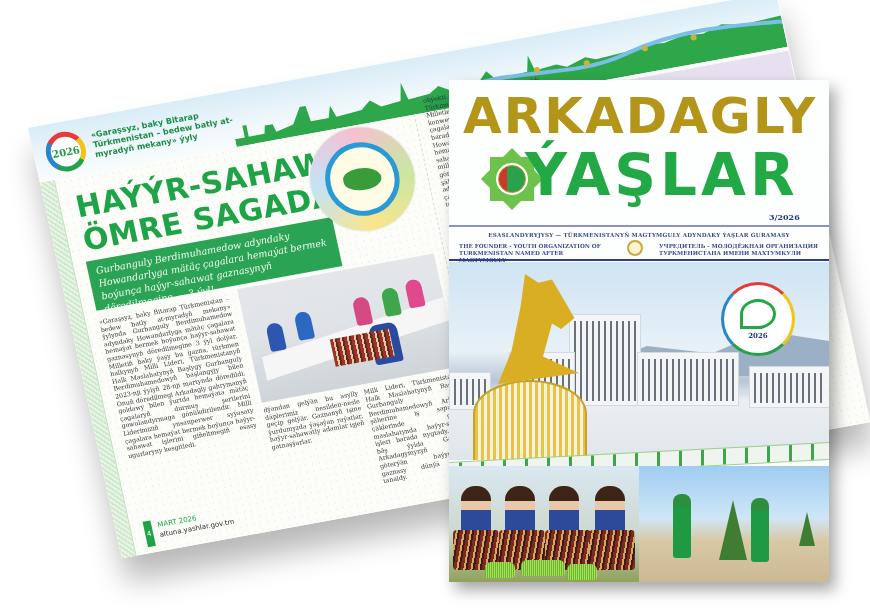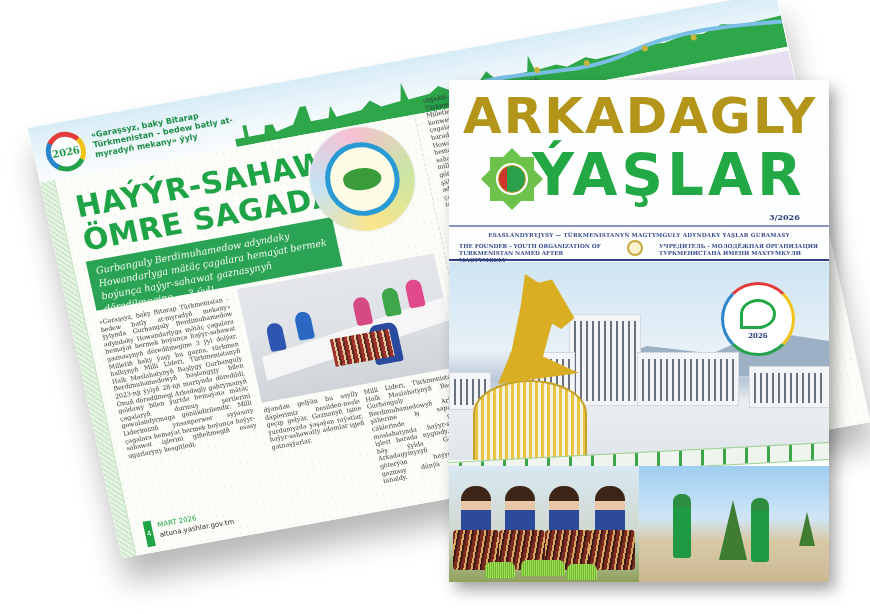--- a/index.html
+++ b/index.html
@@ -56,21 +56,21 @@
   .col4 { left:392px; top:40px; width:120px; height:380px; }
 
   .footer-tab { position:absolute; left:28px; top:408px; width:8px; height:26px; background:#1fa347; color:#fff; font:7px "DejaVu Sans", sans-serif; text-align:center; line-height:26px; }
   .footer-date { position:absolute; left:42px; top:410px; font:7px "DejaVu Sans", sans-serif; color:#1fa347; }
   .footer-site { position:absolute; left:42px; top:420px; font:7px "DejaVu Sans", sans-serif; color:#333; }
 
   
   .cover { position:absolute; left:449px; top:80px; width:380px; height:502px; background:#fdfefe;
     box-shadow: 6px 8px 14px rgba(0,0,0,0.35); overflow:hidden; }
   .mast-1 { position:absolute; left:14px; top:8px; width:325px; text-align:center; font:bold 50px "DejaVu Sans", sans-serif; color:#b29519; letter-spacing:2px; line-height:56px; }
-  .mast-2 { position:absolute; left:83px; top:62px; width:260px; text-align:center; font:bold 58px "DejaVu Sans", sans-serif; color:#22a844; letter-spacing:4px; line-height:66px; }
+  .mast-2 { position:absolute; left:76px; top:62px; width:260px; text-align:center; font:bold 58px "DejaVu Sans", sans-serif; color:#22a844; letter-spacing:4px; line-height:66px; }
   .cover-emblem { position:absolute; left:36px; top:72px; width:54px; height:54px; }
   .cover-emblem .star1, .cover-emblem .star2 { position:absolute; left:5px; top:5px; width:44px; height:44px; background:#6cc24a; }
   .cover-emblem .star2 { transform:rotate(45deg); }
   .cover-emblem .disc { position:absolute; left:11px; top:11px; width:32px; height:32px; border-radius:50%; background:#fff; display:flex; align-items:center; justify-content:center; }
   .cover-emblem .disc-inner { width:26px; height:26px; border-radius:50%; background:linear-gradient(90deg,#d0372c 0 30%, #2aa14a 30% 100%); border:1px solid #b29519; }
   .issue { position:absolute; left:320px; top:132px; font:bold 8px "DejaVu Serif", serif; color:#233a7a; }
   .founder-rule { position:absolute; left:0; top:145px; width:380px; height:2px; background:#8a93c4; }
   .founder-tk { position:absolute; left:0; top:152px; width:380px; text-align:center; font:bold 5.6px "DejaVu Serif", serif; color:#3b4c8f; letter-spacing:0.2px; }
   .founder-en { position:absolute; left:10px; top:163px; width:150px; font:bold 5.6px "DejaVu Serif", serif; color:#3b4c8f; line-height:7px; }
   .founder-ru { position:absolute; left:210px; top:163px; width:165px; font:bold 5.6px "DejaVu Serif", serif; color:#3b4c8f; line-height:7px; }

